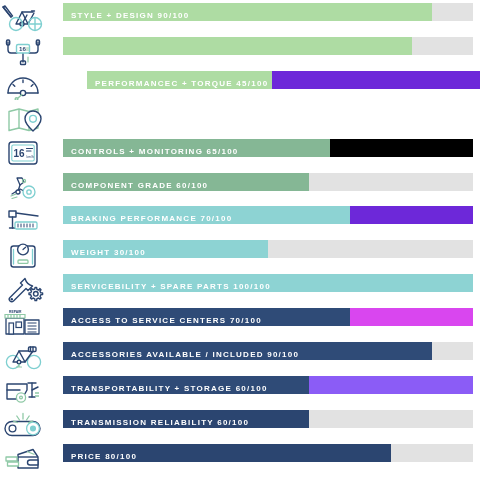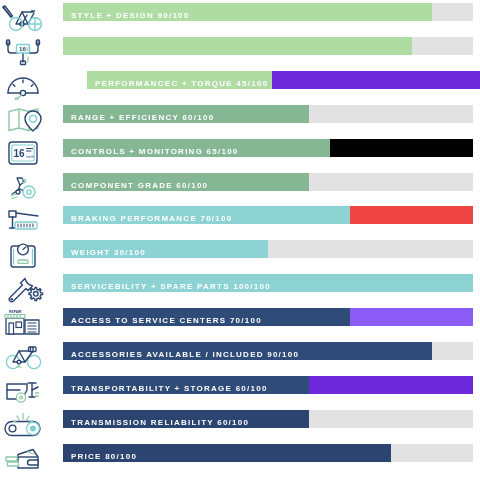--- a/index.html
+++ b/index.html
@@ -150,24 +150,20 @@
           <g stroke="#8fc9a6" stroke-width="1.4" stroke-linejoin="round">
             <path d="M9 7.5 L19 5 L29 7.5 L38 5 L38 24 L29 26.5 L19 24 L9 26.5 Z"></path>
             <path d="M19 5 L19 24 M29 7.5 L29 26.5"></path>
           </g>
           <g stroke="#2b4570" stroke-width="1.4" stroke-linejoin="round">
             <path d="M33 7 C37.4 7 41 10.5 41 14.8 C41 19.8 33 27 33 27 C33 27 25 19.8 25 14.8 C25 10.5 28.6 7 33 7 Z" fill="#fff"></path>
           </g>
           <circle cx="33" cy="14.8" r="3.4" stroke="#7ecfd0" stroke-width="1.4" fill="#fff"></circle>
         </svg>
       </div>
-      <div class="bar-track" style="background: rgb(226, 226, 226);">
-        <div class="bar-fill" style="width: 246px; background: rgb(133, 183, 149);"></div>
-        <div class="bar-label">RANGE + EFFICIENCY 60/100</div>
-      </div>
     </div>
     <div class="row" style="top: 135.6px;">
       <div class="icon-cell">
         <svg width="46" height="30" viewBox="0 0 46 30" fill="none" xmlns="http://www.w3.org/2000/svg">
           <rect x="9" y="4" width="28" height="22" rx="3" stroke="#2b4570" stroke-width="1.4" fill="#fff"></rect>
           <rect x="11.8" y="7" width="22.4" height="16" rx="1.6" stroke="#7ecfd0" stroke-width="1.1" fill="#fff"></rect>
           <text x="13.5" y="19.2" font-family="Liberation Sans, sans-serif" font-size="10" font-weight="bold" fill="#2b4570">16</text>
           <g stroke="#2b4570" stroke-width="1.2" stroke-linecap="round">
             <path d="M26.5 10.5 L32.5 10.5 M26.5 13 L31 13"></path>
           </g>
@@ -213,21 +209,21 @@
             <path d="M9.5 23 L15.5 23"></path>
           </g>
           <g stroke="#7ecfd0" stroke-width="1.3">
             <rect x="15" y="17" width="22" height="7" rx="1.4" fill="#fff"></rect>
           </g>
           <g stroke="#2b4570" stroke-width="1" stroke-linecap="round">
             <path d="M18 19 L18 22 M21 19 L21 22 M24 19 L24 22 M27 19 L27 22 M30 19 L30 22 M33 19 L33 22"></path>
           </g>
         </svg>
       </div>
-      <div class="bar-track" style="background: #ef4444;">
+      <div class="bar-track" style="background: #6d28d9;">
         <div class="bar-fill" style="width: 287px; background: rgb(141, 211, 211);"></div>
         <div class="bar-label">BRAKING PERFORMANCE 70/100</div>
       </div>
     </div>
     <div class="row" style="top: 237.3px;">
       <div class="icon-cell">
         <svg width="46" height="30" viewBox="0 0 46 30" fill="none" xmlns="http://www.w3.org/2000/svg">
           <rect x="11" y="7" width="24" height="21" rx="2.5" stroke="#2b4570" stroke-width="1.4" fill="#fff"></rect>
           <path d="M13.5 10.5 L13.5 25 M32.5 10.5 L32.5 25" stroke="#7ecfd0" stroke-width="1.3" stroke-linecap="round"></path>
           <circle cx="23" cy="10.5" r="5.4" stroke="#2b4570" stroke-width="1.4" fill="#fff"></circle>
@@ -270,21 +266,21 @@
             <path d="M8 7.5 L8 11 M11 7.5 L11 11 M14 7.5 L14 11 M17 7.5 L17 11 M20 7.5 L20 11"></path>
           </g>
           <text x="9" y="6.4" font-family="Liberation Sans, sans-serif" font-size="3.4" font-weight="bold" fill="#2b4570">REPAIR</text>
           <g stroke="#2b4570" stroke-width="1.2">
             <rect x="9" y="16" width="4.5" height="11" fill="#fff"></rect>
             <rect x="16" y="15" width="5.5" height="5.5" fill="#fff"></rect>
             <path d="M27.5 16 L36.5 16 M27.5 19 L36.5 19 M27.5 22 L36.5 22 M27.5 25 L36.5 25"></path>
           </g>
         </svg>
       </div>
-      <div class="bar-track" style="background: #8b5cf6;">
+      <div class="bar-track" style="background: #d946ef;">
         <div class="bar-fill" style="width: 287px; background: rgb(47, 75, 119);"></div>
         <div class="bar-label">ACCESS TO SERVICE CENTERS 70/100</div>
       </div>
     </div>
     <div class="row" style="top: 339px; padding-left: 29px;">
       <div class="icon-cell">
         <svg width="46" height="30" viewBox="0 0 46 30" fill="none" xmlns="http://www.w3.org/2000/svg">
           <g stroke="#7ecfd0" stroke-width="1.3">
             <circle cx="13" cy="21" r="6.6"></circle>
             <circle cx="34" cy="21" r="6.6"></circle>
@@ -318,21 +314,21 @@
             <path d="M29 22 L35 22"></path>
             <path d="M32 15 L38 12"></path>
           </g>
           <g stroke="#8fc9a6" stroke-width="1.3">
             <circle cx="21" cy="22.5" r="4.6" fill="#fff"></circle>
             <circle cx="21" cy="22.5" r="1.4"></circle>
             <path d="M35 18 L39 18 M35 21 L39 21"></path>
           </g>
         </svg>
       </div>
-      <div class="bar-track" style="background: #6d28d9;">
+      <div class="bar-track" style="background: #8b5cf6;">
         <div class="bar-fill" style="width: 246px; background: rgb(47, 75, 119);"></div>
         <div class="bar-label">TRANSPORTABILITY + STORAGE 60/100</div>
       </div>
     </div>
     <div class="row" style="top: 406.8px;">
       <div class="icon-cell">
         <svg width="46" height="30" viewBox="0 0 46 30" fill="none" xmlns="http://www.w3.org/2000/svg">
           <g stroke="#2b4570" stroke-width="1.4" stroke-linejoin="round">
             <path d="M12 12.5 A7 7 0 0 0 12 26.5 L33 26.5 A7 7 0 0 0 33 12.5 Z" fill="#fff"></path>
           </g>

